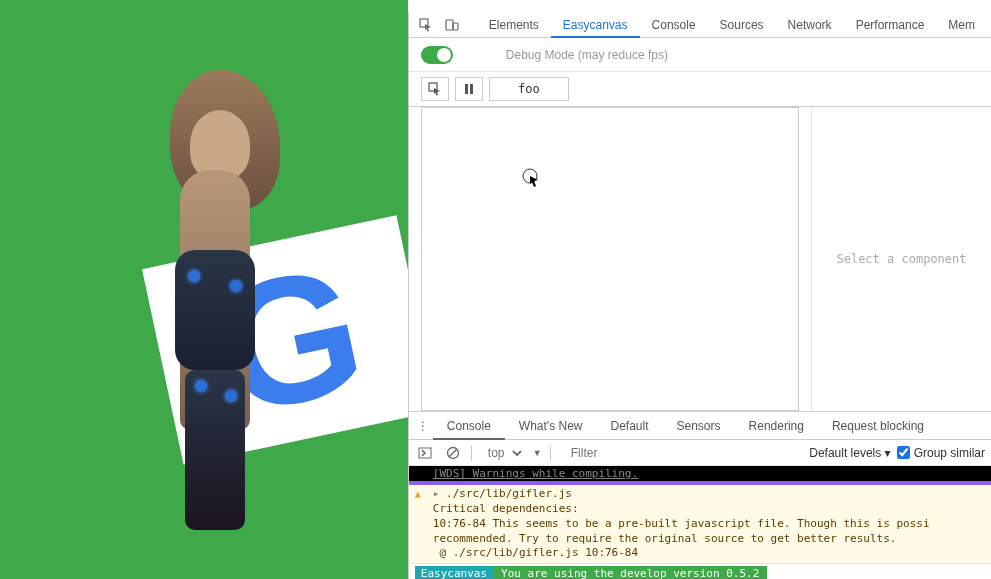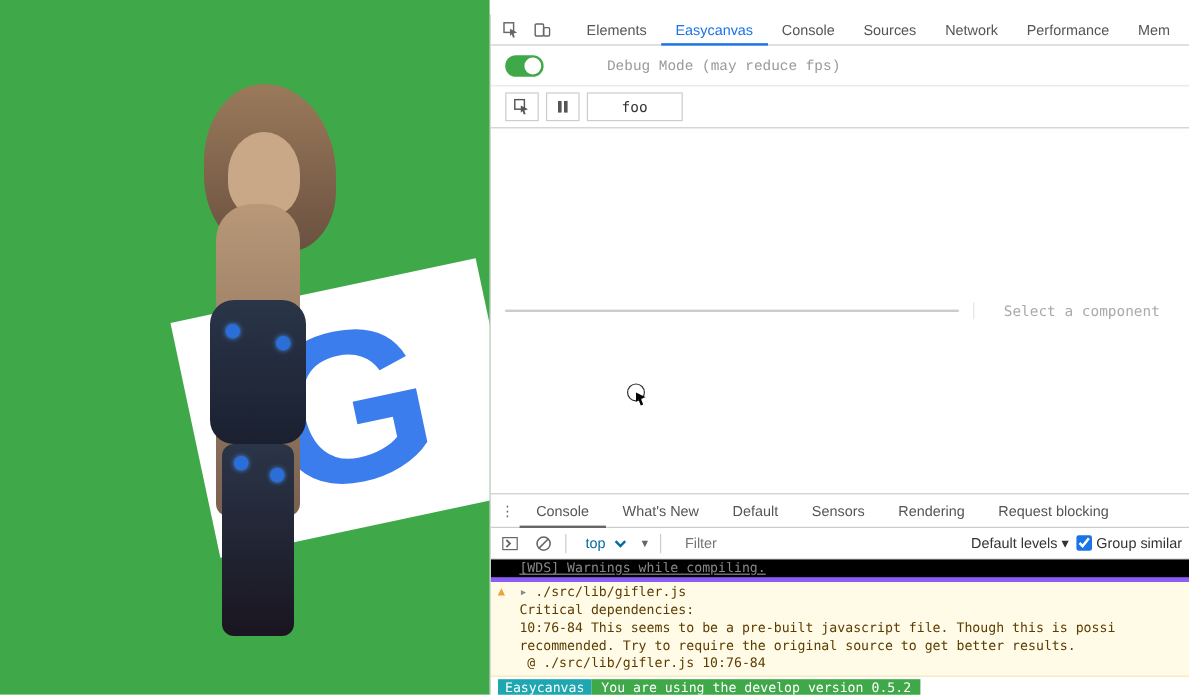--- a/index.html
+++ b/index.html
@@ -15,36 +15,36 @@
 .char-legs { position: absolute; left: 45px; top: 300px; width: 60px; height: 160px; background: linear-gradient(#2a3548, #1a1520); border-radius: 10px; }
 .char-accent { position: absolute; width: 12px; height: 12px; background: #2a6ed8; border-radius: 50%; box-shadow: 0 0 4px #4a8ef8; }
 .devtools { flex: 1; height: 579px; display: flex; flex-direction: column; background: #fff; border-left: 1px solid #ccc; margin-top: 12px; }
 .dt-tabs { height: 26px; border-bottom: 1px solid #ccc; display: flex; align-items: center; padding: 0 4px; gap: 0; }
 .dt-tab-icon { width: 26px; height: 26px; display: flex; align-items: center; justify-content: center; color: #666; cursor: pointer; }
 .dt-tab { padding: 0 12px; height: 26px; line-height: 26px; color: #555; cursor: pointer; font-size: 12px; }
 .dt-tab.active { color: #1a73e8; border-bottom: 2px solid #1a73e8; margin-bottom: -1px; }
 .dt-toolbar { height: 34px; border-bottom: 1px solid #e5e5e5; display: flex; align-items: center; padding: 0 12px; gap: 10px; }
 .toggle { width: 32px; height: 18px; background: #3fa848; border-radius: 9px; position: relative; cursor: pointer; }
 .toggle::after { content: ""; position: absolute; right: 2px; top: 2px; width: 14px; height: 14px; background: #fff; border-radius: 50%; }
-.debug-label { font-family: Liberation Mono, monospace; color: #999; font-size: 12px; padding-left: 43px; }
+.debug-label { font-family: Liberation Sans, sans-serif; color: #999; font-size: 12px; padding-left: 43px; }
 .dt-controls { height: 34px; display: flex; align-items: center; padding: 6px 12px; gap: 6px; }
 .ctrl-btn { width: 28px; height: 24px; border: 1px solid #ccc; background: #fff; display: flex; align-items: center; justify-content: center; cursor: pointer; font-size: 11px; color: #555; }
 .ctrl-label { min-width: 80px; height: 24px; border: 1px solid #ccc; display: flex; align-items: center; justify-content: center; font-family: Menlo, monospace; font-size: 12px; }
-.dt-main { flex: 1; display: flex; border-top: 1px solid #ccc; overflow: hidden; align-items: center; }
+.dt-main { flex: 1; display: flex; border-top: 1px solid #ccc; overflow: hidden; }
 .dt-tree { flex: 1; border: 1px solid #ccc; margin: 0 12px 0 12px; position: relative; }
 .dt-cursor { position: absolute; left: 100px; top: 60px; }
 .dt-side { width: 180px; display: flex; align-items: center; justify-content: center; color: #aaa; font-family: Menlo, monospace; font-size: 12px; border-left: 1px solid #e5e5e5; }
 .drawer { height: 180px; border-top: 1px solid #ccc; display: flex; flex-direction: column; }
 .drawer-tabs { height: 28px; display: flex; align-items: center; border-bottom: 1px solid #ccc; padding: 0 4px; gap: 0; }
 .drawer-tab { padding: 0 14px; height: 28px; line-height: 28px; color: #555; cursor: pointer; font-size: 12px; white-space: nowrap; }
 .drawer-tab.active { border-bottom: 2px solid #666; margin-bottom: -1px; font-weight: 500; }
 .drawer-kebab { width: 20px; text-align: center; color: #666; cursor: pointer; }
 .console-toolbar { height: 26px; border-bottom: 1px solid #e5e5e5; display: flex; align-items: center; padding: 0 6px; gap: 8px; }
 .ct-icon { width: 20px; height: 20px; display: flex; align-items: center; justify-content: center; color: #666; cursor: pointer; }
-.ct-select { border: none; background: none; font-size: 12px; color: #0369a1; padding: 2px 4px; cursor: pointer; }
+.ct-select { border: none; background: none; font-size: 12px; color: #737373; padding: 2px 4px; cursor: pointer; }
 .ct-divider { width: 1px; height: 16px; background: #ccc; }
 .ct-filter { border: none; outline: none; font-size: 12px; color: #999; flex: 0 0 120px; padding-left: 12px; }
 .ct-right { margin-left: auto; display: flex; align-items: center; gap: 6px; }
 .ct-check { display: flex; align-items: center; gap: 4px; color: #333; }
 .ct-check input { accent-color: #1a73e8; }
 .console-body { flex: 1; overflow: hidden; font-family: Menlo, monospace; font-size: 11px; }
 .log-line { padding: 1px 24px; white-space: pre; text-overflow: ellipsis; overflow: hidden; }
 .log-wds { background: #000000; color: #888; border-bottom: 4px solid #8b5cf6; text-decoration: underline; }
 .log-warn { background: #fffbe6; color: #5c3c00; padding: 2px 6px 2px 24px; border-bottom: 1px solid #f0e8c0; position: relative; line-height: 1.35; white-space: pre-wrap; }
 .log-warn::before { content: "▲"; position: absolute; left: 6px; top: 2px; color: #e8a33d; font-size: 10px; }

